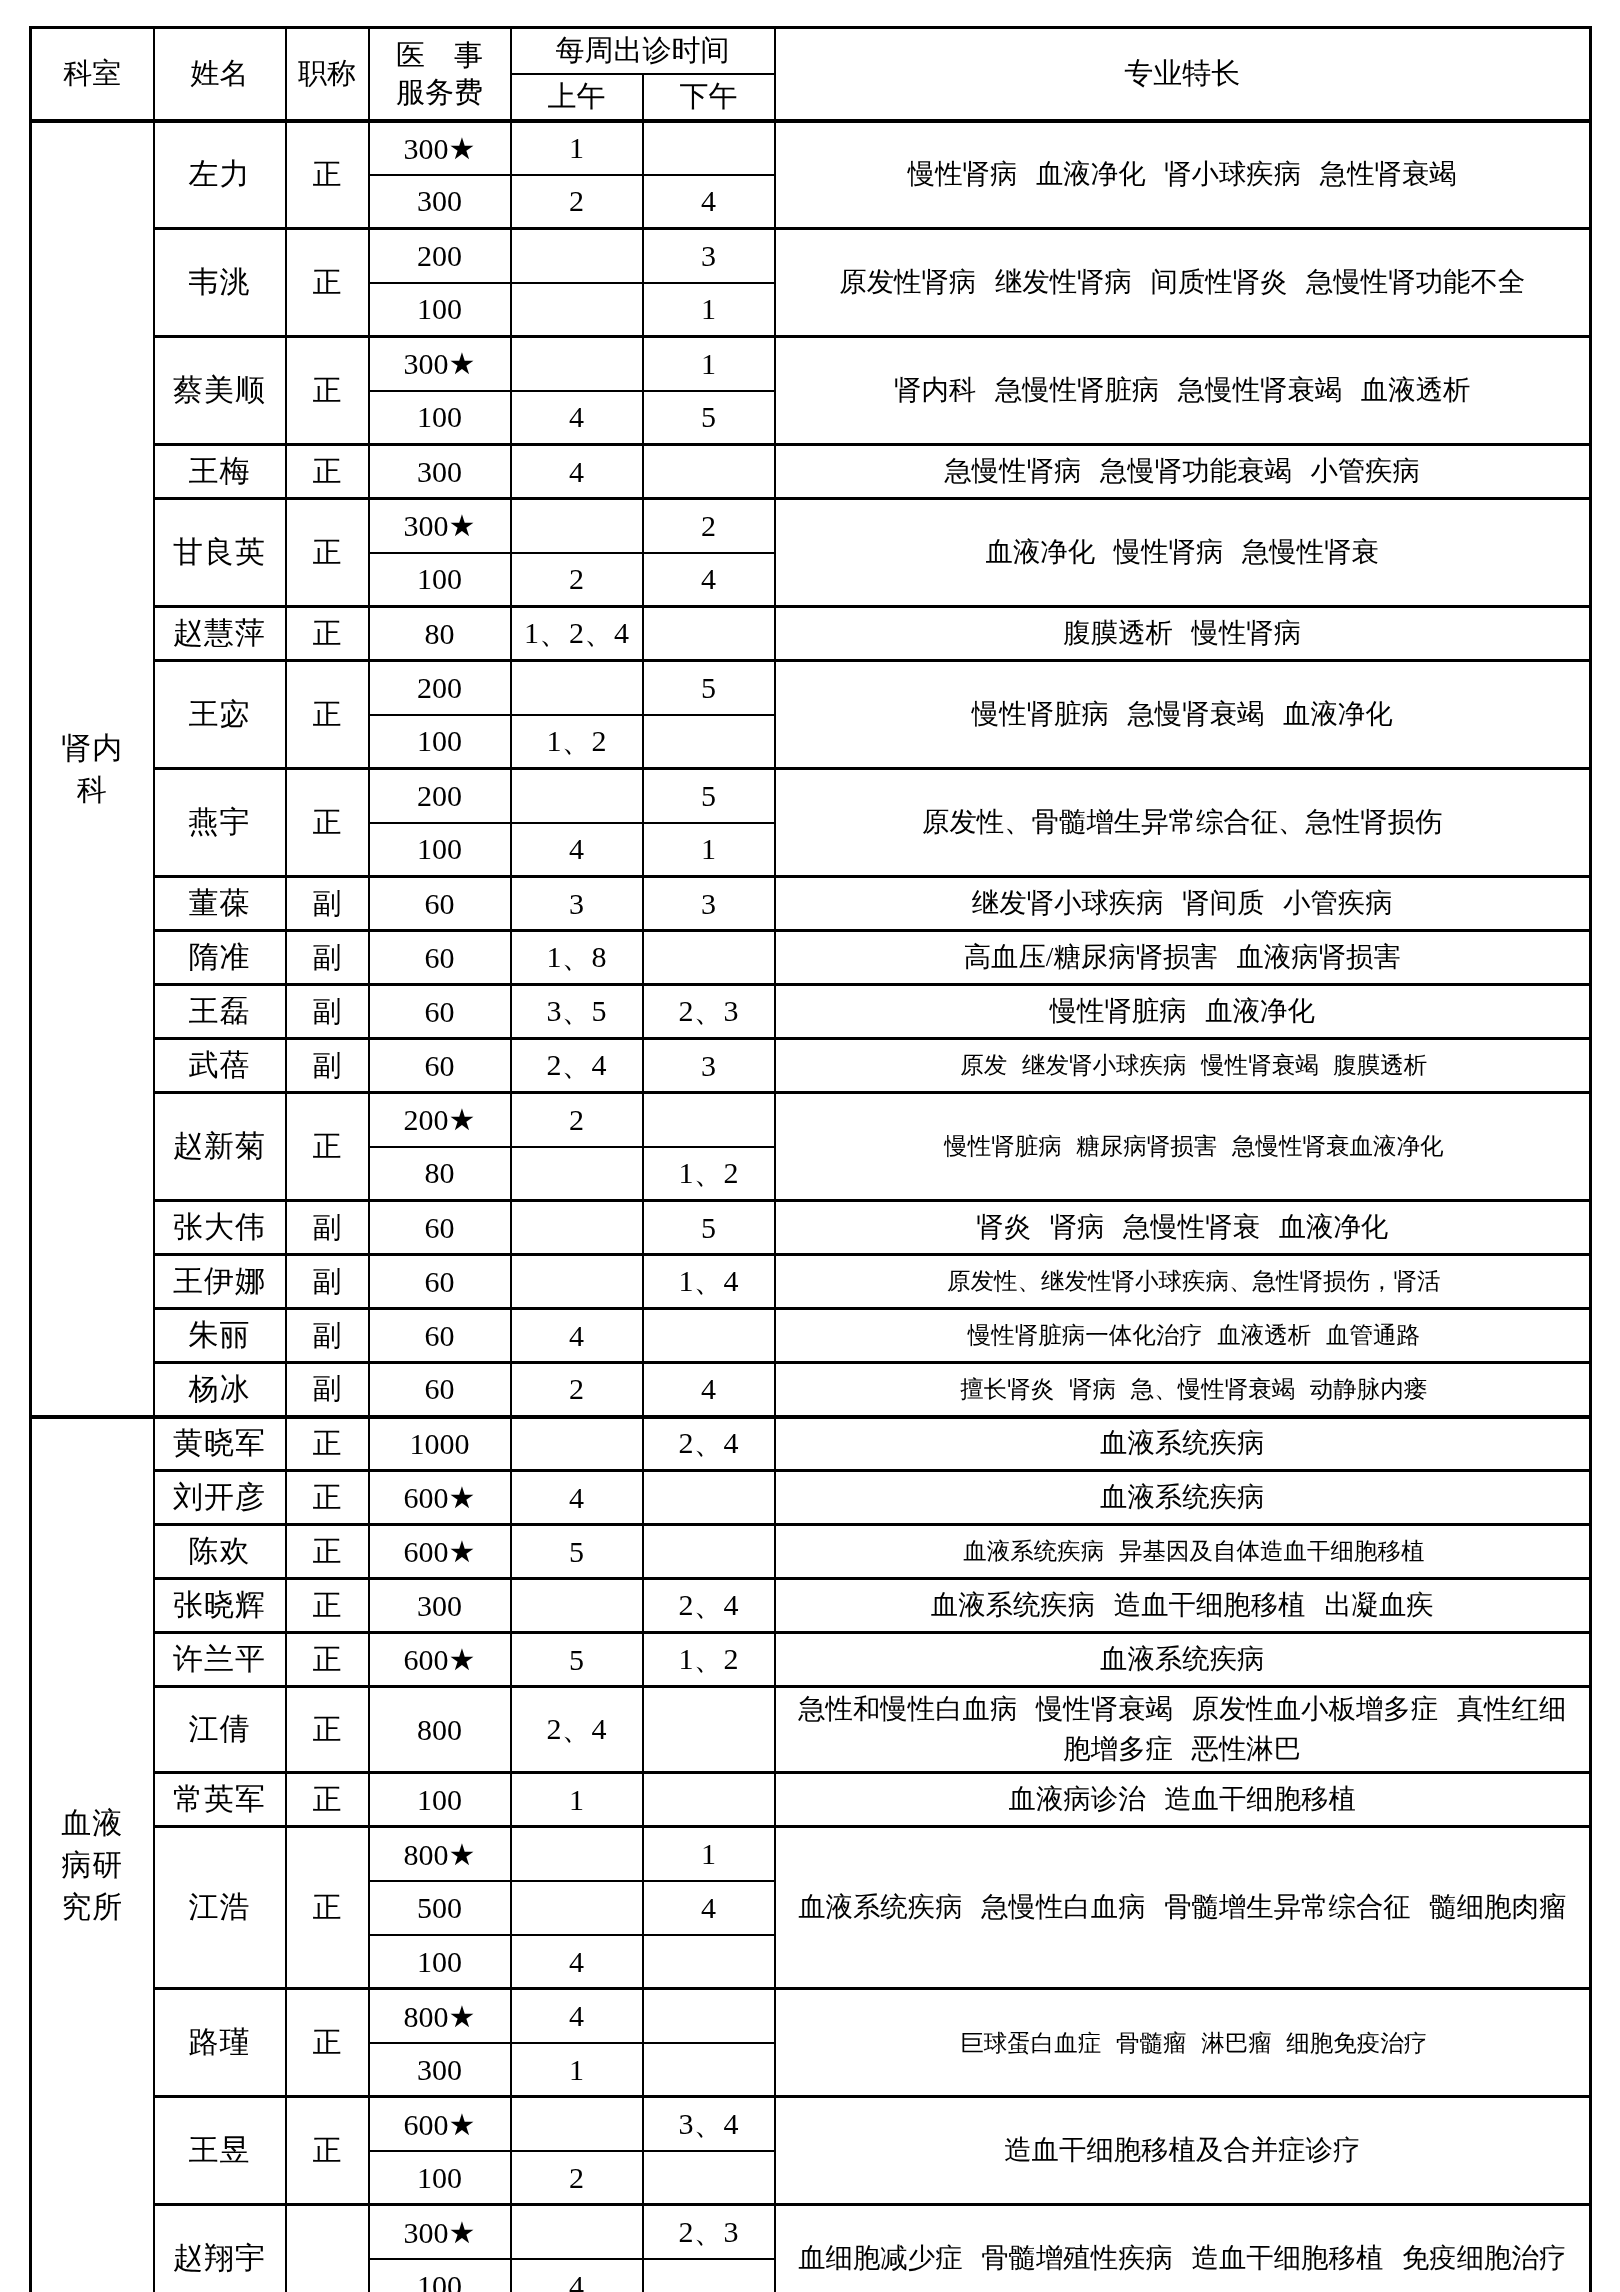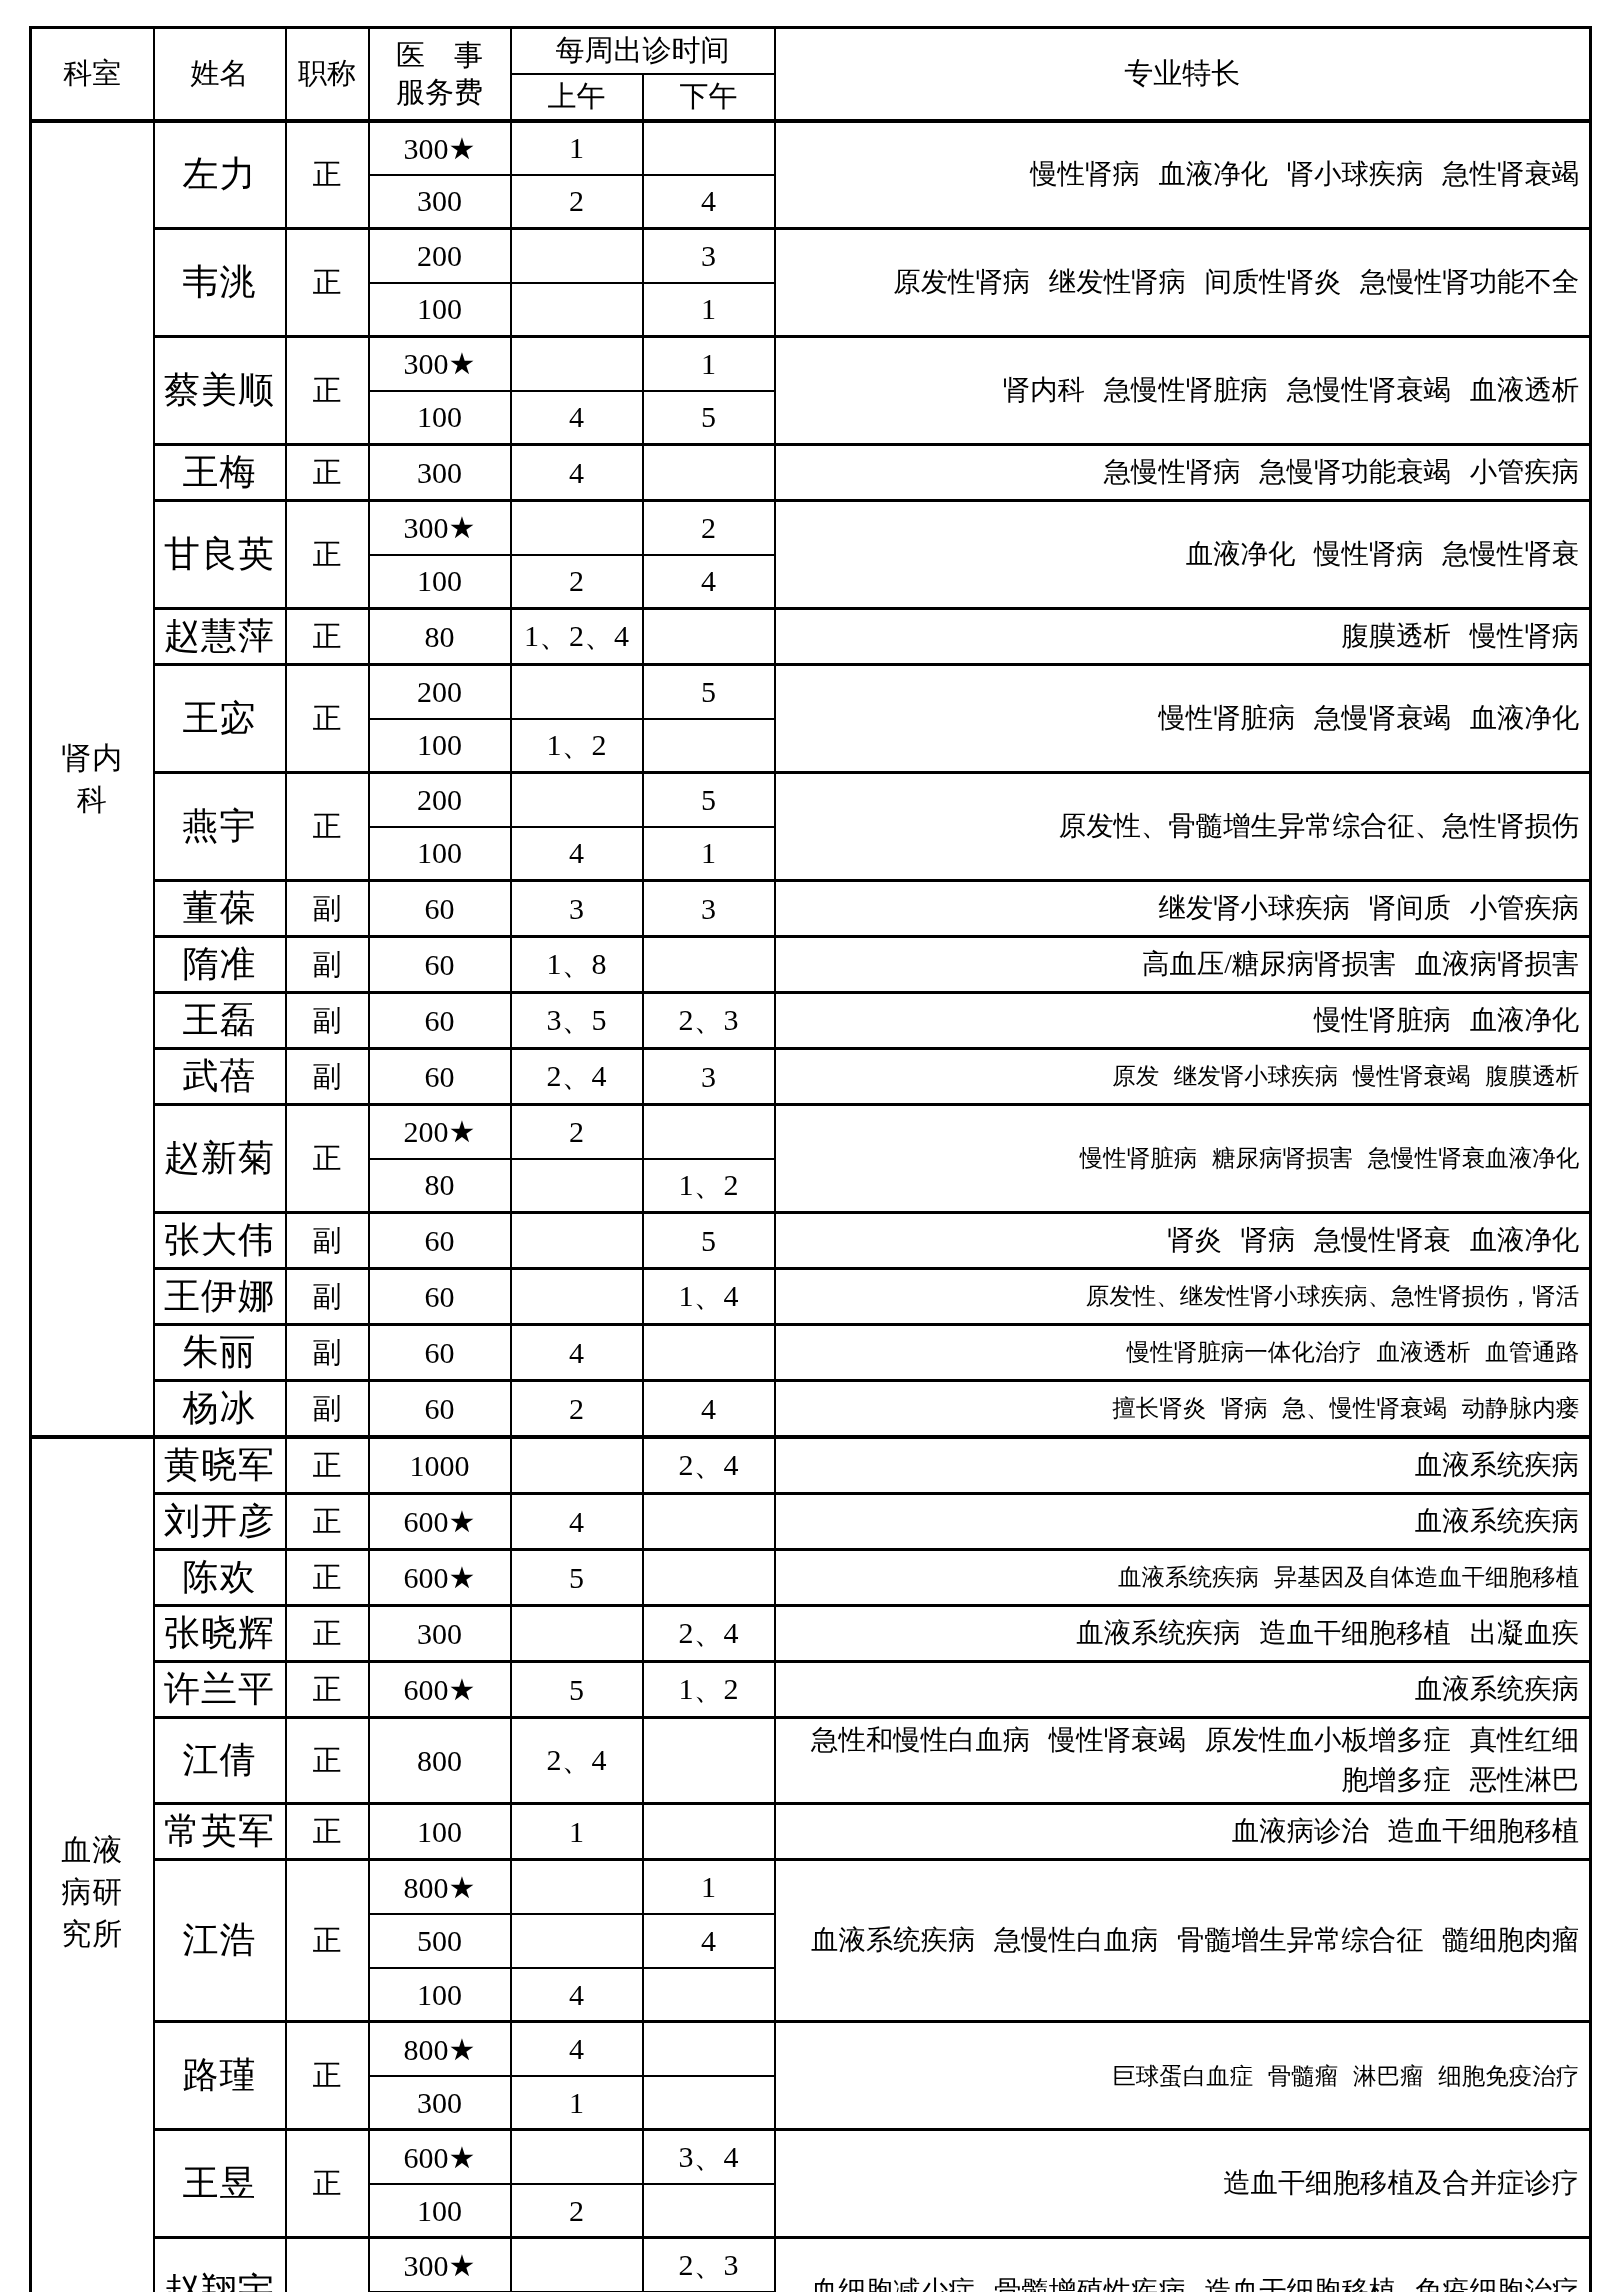--- a/index.html
+++ b/index.html
@@ -33,25 +33,25 @@
   }
   .sched thead th {
     font-size: 29px;
     font-weight: normal;
     height: 43px;
   }
   .sched thead tr.hrow2 th { height: 41px; }
   .fee-h, .dept-cell { white-space: pre-line; }
   .fee-h { line-height: 1.25; margin-left: 32px; }
   .dept-cell { font-size: 30px; line-height: 1.4; letter-spacing: 1px; }
-  td.name { font-size: 36px; letter-spacing: 1px; }
+  td.name { font-size: 30px; letter-spacing: 1px; }
   td.title { font-size: 29px; }
   td.fee, td.am, td.pm { font-size: 30px; height: 54px; }
   td.spec {
-    text-align: right;
+    text-align: center;
     font-size: 27.4px;
     padding: 2px 9.8px;
     word-spacing: 11.8px;
     line-height: 1.45;
   }
   td.spec.small { font-size: 23.5px; word-spacing: 8.8px; padding-left: 33px; }
   tr.tier > td { border-top: 2px solid #000; }
   tr.doc-start > td { border-top: 3.9px solid #000; }
   tr.dept-start > td { border-top: 4.9px solid #000; }
 </style>

